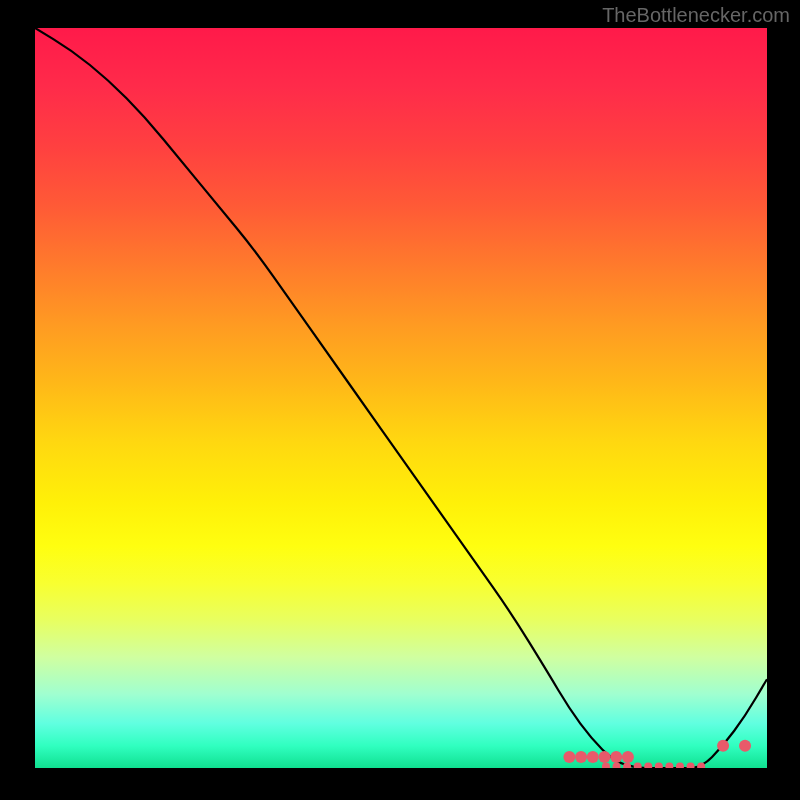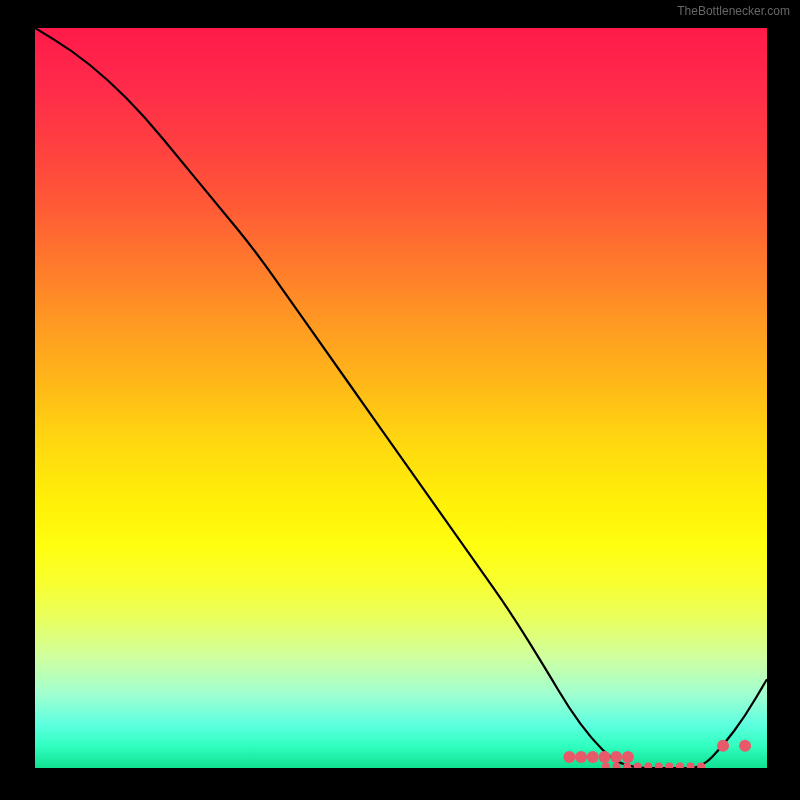--- a/index.html
+++ b/index.html
@@ -15,21 +15,21 @@
     position: relative;
     width: 800px;
     height: 800px;
     background: #000;
   }
   .watermark {
     position: absolute;
     top: 4px;
     right: 10px;
     color: #666;
-    font-size: 12px;
+    font-size: 20px;
     font-weight: 500;
     z-index: 10;
   }
   .plot-area {
     position: absolute;
     left: 35px;
     top: 28px;
     width: 732px;
     height: 740px;
     background: linear-gradient(to bottom,

